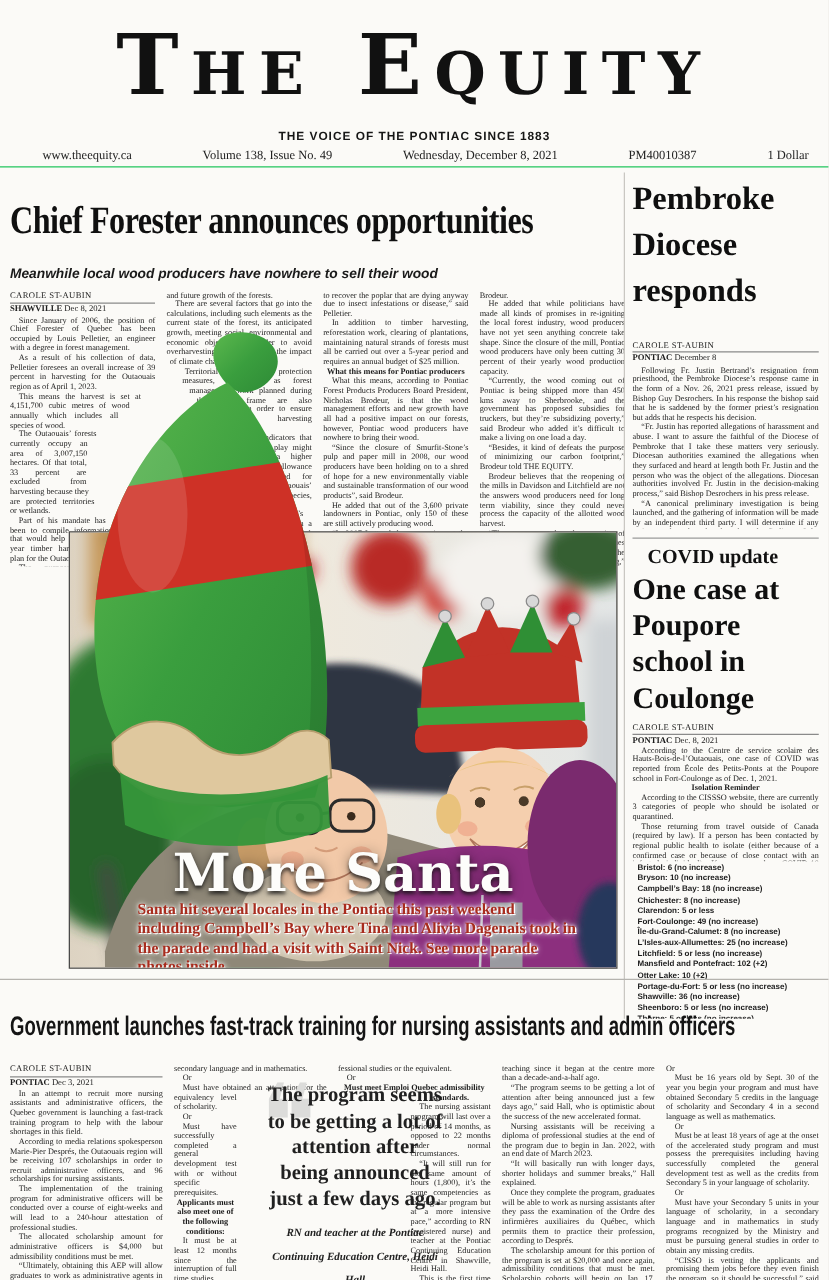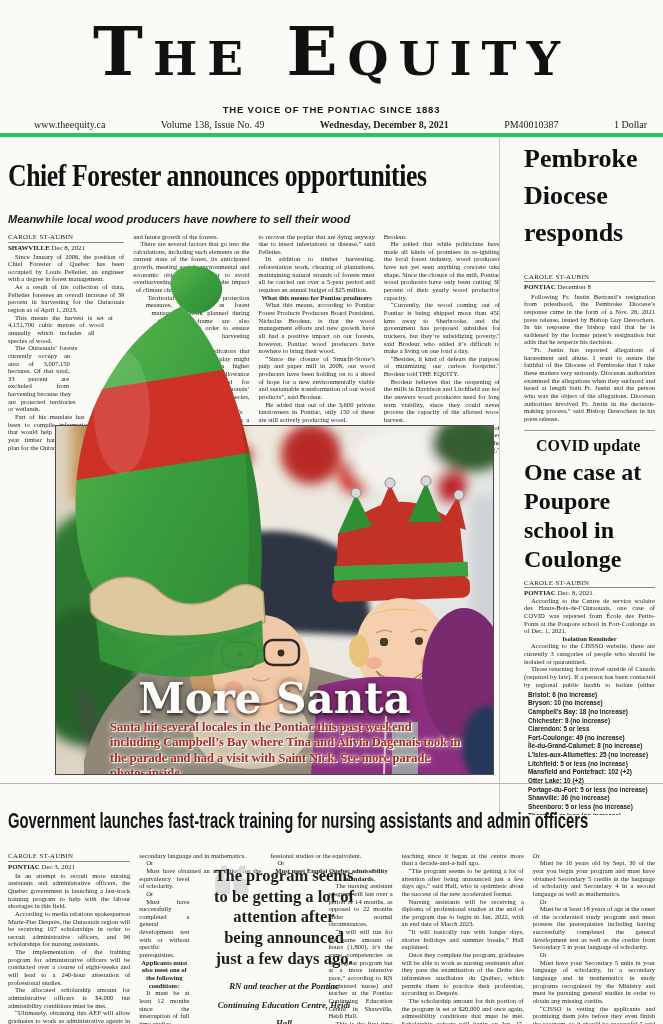--- a/index.html
+++ b/index.html
@@ -1,46 +1,46 @@
 <!DOCTYPE html>
 <html><head>
 <meta charset="utf-8">
 <style>
   html,body{margin:0;padding:0;background:#e9e7e2;}
   .page{position:relative;width:663px;height:1024px;margin:0 auto;background:#fbfaf7;overflow:hidden;
         font-family:"Liberation Serif",serif;color:#1c1c1c;}
   
-  .masthead{position:absolute;top:0;left:0;right:0;height:133px;border-bottom:4px solid #22c55e;text-align:center;}
+  .masthead{position:absolute;top:0;left:0;right:0;height:133px;border-bottom:1px solid #22c55e;text-align:center;}
   .nameplate{margin-top:16px;font-family:"DejaVu Serif",serif;font-weight:bold;font-size:67px;line-height:72px;
              font-variant:small-caps;letter-spacing:10px;color:#111;}
   .tagline{font-family:"Liberation Sans",sans-serif;font-weight:bold;font-size:9.5px;letter-spacing:.8px;margin-top:16px;color:#161616;}
   .infobar{position:absolute;bottom:3px;left:34px;right:16px;display:flex;justify-content:space-between;
            font-size:10px;color:#222;}
-  .infobar .b{font-weight:bold;text-align:center;}
+  .infobar .b{font-weight:normal;text-align:center;}
   
   .byline{font-size:6.9px;letter-spacing:.3px;border-bottom:.5px solid #8a8a8a;padding-bottom:1px;margin-bottom:1px;font-family:"Liberation Serif",serif;}
   .dateline{font-size:6.9px;margin-bottom:1px;}
   .dateline .place{font-weight:bold;}
   .bodycopy{font-size:6.6px;line-height:1.16;text-align:justify;}
   .bodycopy p{margin:0;text-indent:7px;}
   .bold-center{font-weight:bold;text-align:center;text-indent:0 !important;}
   
   .main-story{position:absolute;top:139px;left:8px;width:492px;}
   .main-headline{font-family:"Liberation Serif",serif;font-weight:bold;font-size:31px;line-height:32px;
                  white-space:nowrap;transform:scaleX(.83);transform-origin:left;letter-spacing:-.5px;color:#101010;}
   .main-subhead{font-family:"Liberation Sans",sans-serif;font-style:italic;font-weight:bold;font-size:11px;
                 margin-top:9px;color:#1a1a1a;}
   .cols4{display:flex;gap:9px;margin-top:8px;height:220px;overflow:hidden;}
   .cols4 .col{flex:1 1 0;min-width:0;}
   .hatgap-r{float:right;width:60px;height:220px;
      shape-outside:polygon(100% 36%,52% 47%,10% 57%,8% 70%,38% 84%,78% 95%,78% 100%,100% 100%);}
   .hatgap-l{float:left;width:102px;height:220px;
      shape-outside:polygon(0% 26%,14% 36%,38% 50%,58% 62%,82% 78%,100% 90%,100% 100%,0% 100%);}
   
-  .sidebar{position:absolute;top:138px;left:499px;width:156px;border-left:.5px solid #c9c7c2;padding-left:24px;box-sizing:border-box;}
+  .sidebar{position:absolute;top:138px;left:499px;width:156px;border-left:.5px solid #c9c7c2;padding-left:6px;box-sizing:border-box;}
   .sb-headline{font-family:"Liberation Serif",serif;font-weight:bold;font-size:26px;line-height:37px;color:#0f0f0f;margin-top:2px;}
   .sb-body{height:130px;overflow:hidden;margin-top:3px;}
   .sb-rule{border-top:.5px solid #9a9a9a;margin:7px 0 6px 0;}
   .covid-label{font-family:"Liberation Serif",serif;font-weight:bold;font-size:16px;color:#111;margin-left:12px;}
   .covid-headline{font-family:"Liberation Serif",serif;font-weight:bold;font-size:24px;line-height:29px;color:#0f0f0f;margin:3px 0 5px 0;}
   .covid-body{height:92px;overflow:hidden;}
   .covid-list{list-style:none;margin:2px 0 0 0;padding:0 0 0 4px;height:124px;overflow:hidden;
               font-family:"Liberation Sans",sans-serif;font-weight:bold;font-size:6.4px;line-height:1.35;text-align:left;}
   
   .photo{position:absolute;left:55px;top:425px;width:437px;height:348px;border:1px solid #4a4a4a;overflow:hidden;z-index:2;background:#e8e2d6;}

